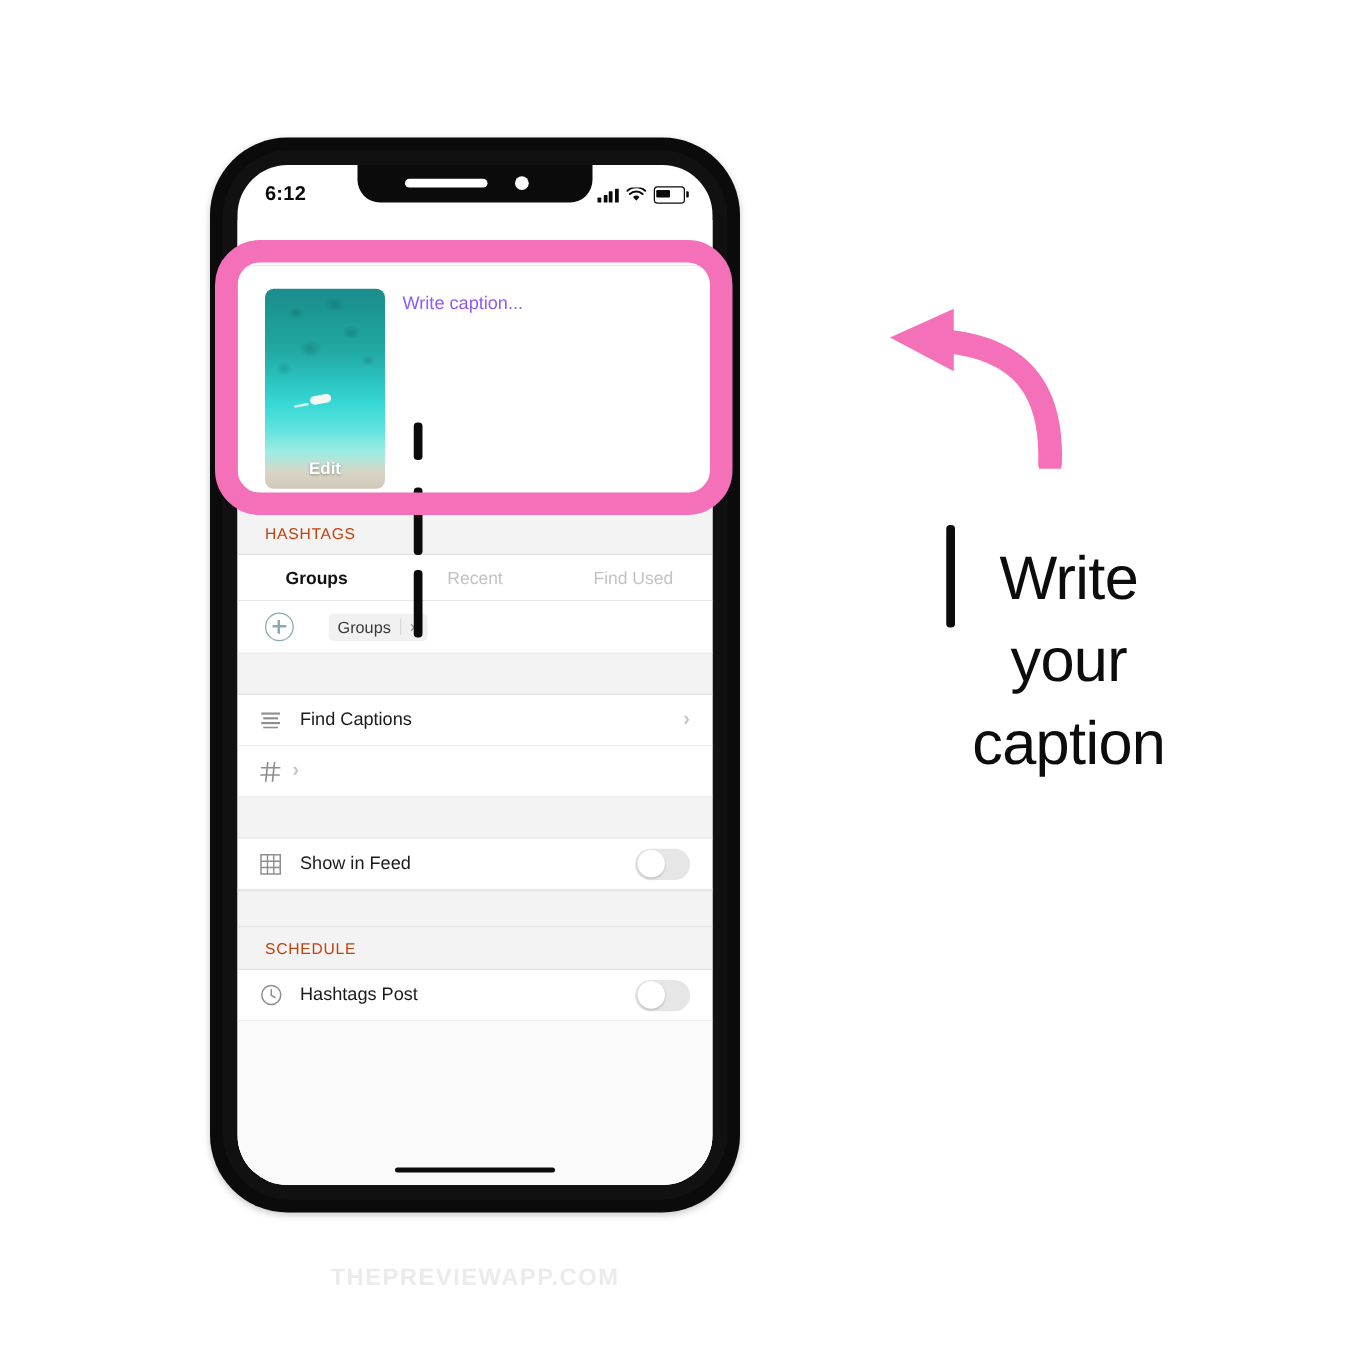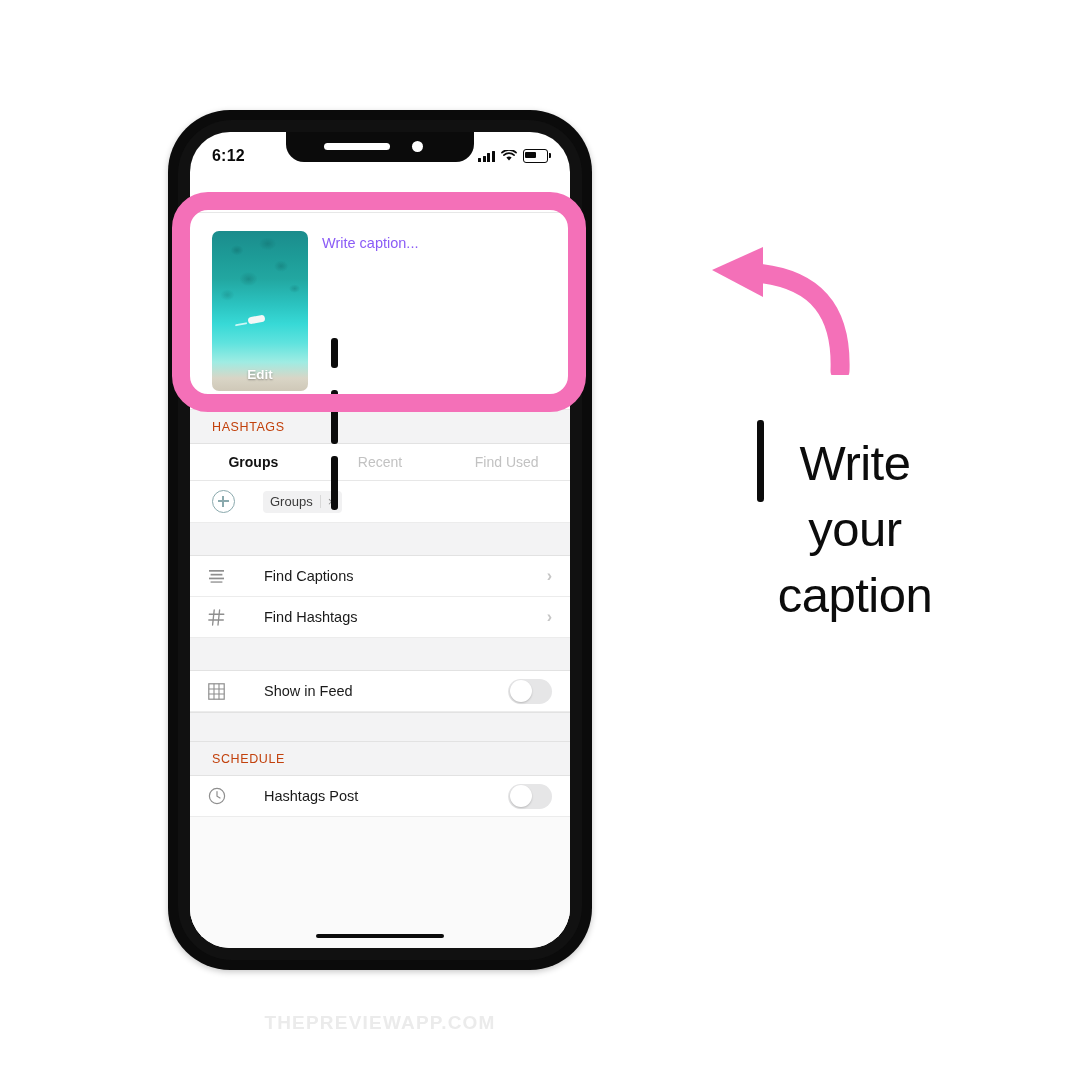--- a/index.html
+++ b/index.html
@@ -107,21 +107,21 @@
     display:flex;align-items:center;padding:0 7px;font-size:13px;color:#3a3a3a;gap:7px;
   }
   .chip .sep{width:1px;height:13px;background:#d8d8d8;}
   .chip .x{color:#8d8d8d;font-size:13px;line-height:1;}
 
   .gap{height:32px;background:#f3f3f4;border-bottom:1px solid #e2e2e2;}
   .gap.tall{height:28px;border-top:1px solid #e2e2e2;}
 
   .row{
     height:41px;background:#fff;display:flex;align-items:center;
-    padding:0 18px;box-sizing:border-box;border-bottom:1px solid #ececec;gap:24px;
+    padding:0 18px;box-sizing:border-box;border-bottom:1px solid #ececec;
   }
   .row .ic{width:26px;flex:0 0 auto;display:flex;align-items:center;justify-content:flex-start;color:#8e8e8e;}
   .row .lbl{flex:1;font-size:14.5px;color:#1a1a1a;padding-left:6px;}
   .chev{color:#c6c6c6;font-size:16px;font-weight:600;}
   .toggle{width:44px;height:25px;border-radius:13px;background:#e6e6e7;position:relative;flex:0 0 auto;}
   .toggle .knob{position:absolute;left:1.5px;top:1.5px;width:22px;height:22px;border-radius:50%;background:#fff;box-shadow:0 1px 2px rgba(0,0,0,.2);}
   .filler{background:#fafafa;height:120px;}
 
   .home-ind{position:absolute;left:50%;transform:translateX(-50%);bottom:10px;width:128px;height:4.5px;background:#0b0b0b;border-radius:3px;z-index:25;}
 
@@ -225,21 +225,20 @@
           <span class="lbl">Find Captions</span>
           <span class="chev">›</span>
         </div>
 
         <div class="row">
           <span class="ic">
             <svg width="17" height="17" viewBox="0 0 17 17">
               <path d="M6.2 1 L4.6 16 M11.6 1 L10 16 M1.3 5.2 H15.8 M0.8 11 H15.3" stroke="#8e8e8e" stroke-width="1.35" fill="none" stroke-linecap="round"></path>
             </svg>
           </span>
-          <span class="lbl">Find Hashtags</span>
           <span class="chev">›</span>
         </div>
 
         <div class="gap"></div>
 
         <div class="row">
           <span class="ic">
             <svg width="17" height="17" viewBox="0 0 17 17">
               <rect x="0.8" y="0.8" width="15.4" height="15.4" stroke="#8e8e8e" stroke-width="1.2" fill="none"></rect>
               <path d="M6 0.8 V16.2 M11 0.8 V16.2 M0.8 6 H16.2 M0.8 11 H16.2" stroke="#8e8e8e" stroke-width="1.1"></path>

